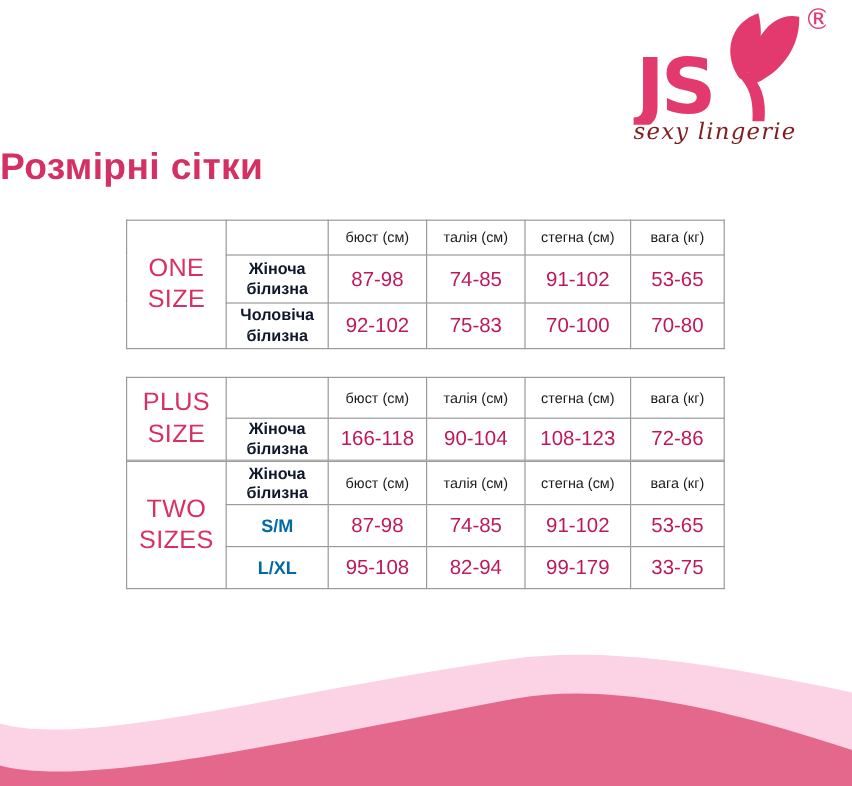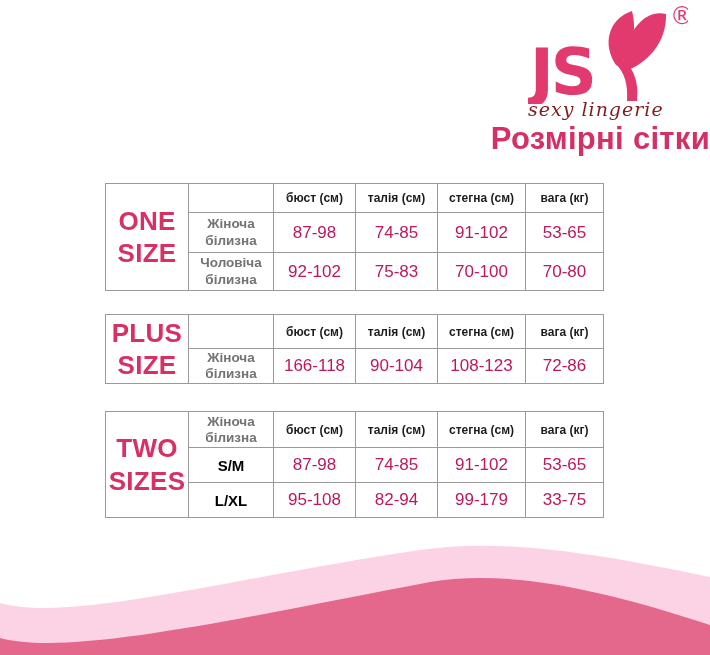--- a/index.html
+++ b/index.html
@@ -31,42 +31,42 @@
     margin-top: -10px;
     text-align: left;
   }
 
   
   .page-title {
     position: absolute;
     top: 121px;
     left: 0;
     width: 100%;
-    text-align: right;
+    text-align: left;
     font-size: 31px;
     font-weight: bold;
     letter-spacing: 0.3px;
     color: #D43063;
   }
 
   
   .tables-wrap {
     position: absolute;
     left: 105px;
     top: 183px;
     width: 498px;
   }
   table.size-table {
     width: 498px;
     border-collapse: collapse;
     table-layout: fixed;
     background: #ffffff;
   }
   table.t1 { margin-bottom: 23px; }
-  table.t2 { margin-bottom: 27px; }
+  table.t2 { }
   .size-table td, .size-table th {
     border: 1px solid #9A9A9A;
     text-align: center;
     vertical-align: middle;
     padding: 1px 2px;
     overflow: hidden;
   }
   col.c-size { width: 83px; }
   col.c-cat  { width: 85px; }
   col.c-d1   { width: 82px; }
@@ -78,42 +78,42 @@
   .t1 .r1     { height: 40px; }
   .t1 .r2     { height: 38px; }
   .t2 .r-head { height: 34px; }
   .t2 .r1     { height: 32px; }
   .t3 .r-head { height: 36px; }
   .t3 .r1     { height: 35px; }
   .t3 .r2     { height: 35px; }
 
   .size-cell {
     color: #D93064;
-    font-weight: bold;
-    font-size: 26px;
+    font-weight: normal;
+    font-size: 21px;
     line-height: 1.25;
     letter-spacing: 0.3px;
     padding: 0 8px;
   }
   .col-head {
-    font-weight: bold;
+    font-weight: normal;
     font-size: 12px;
     color: #1C1C1C;
   }
   .cat-cell {
     font-weight: bold;
     font-size: 13.5px;
     line-height: 1.2;
-    color: #737373;
+    color: #0f172a;
     padding: 0 6px;
   }
   .size-code {
     font-weight: bold;
     font-size: 15px;
-    color: #000000;
+    color: #0369a1;
   }
   .val-cell {
     font-size: 17px;
     color: #be185d;
   }
 
   
   .waves {
     position: absolute;
     left: 0;

